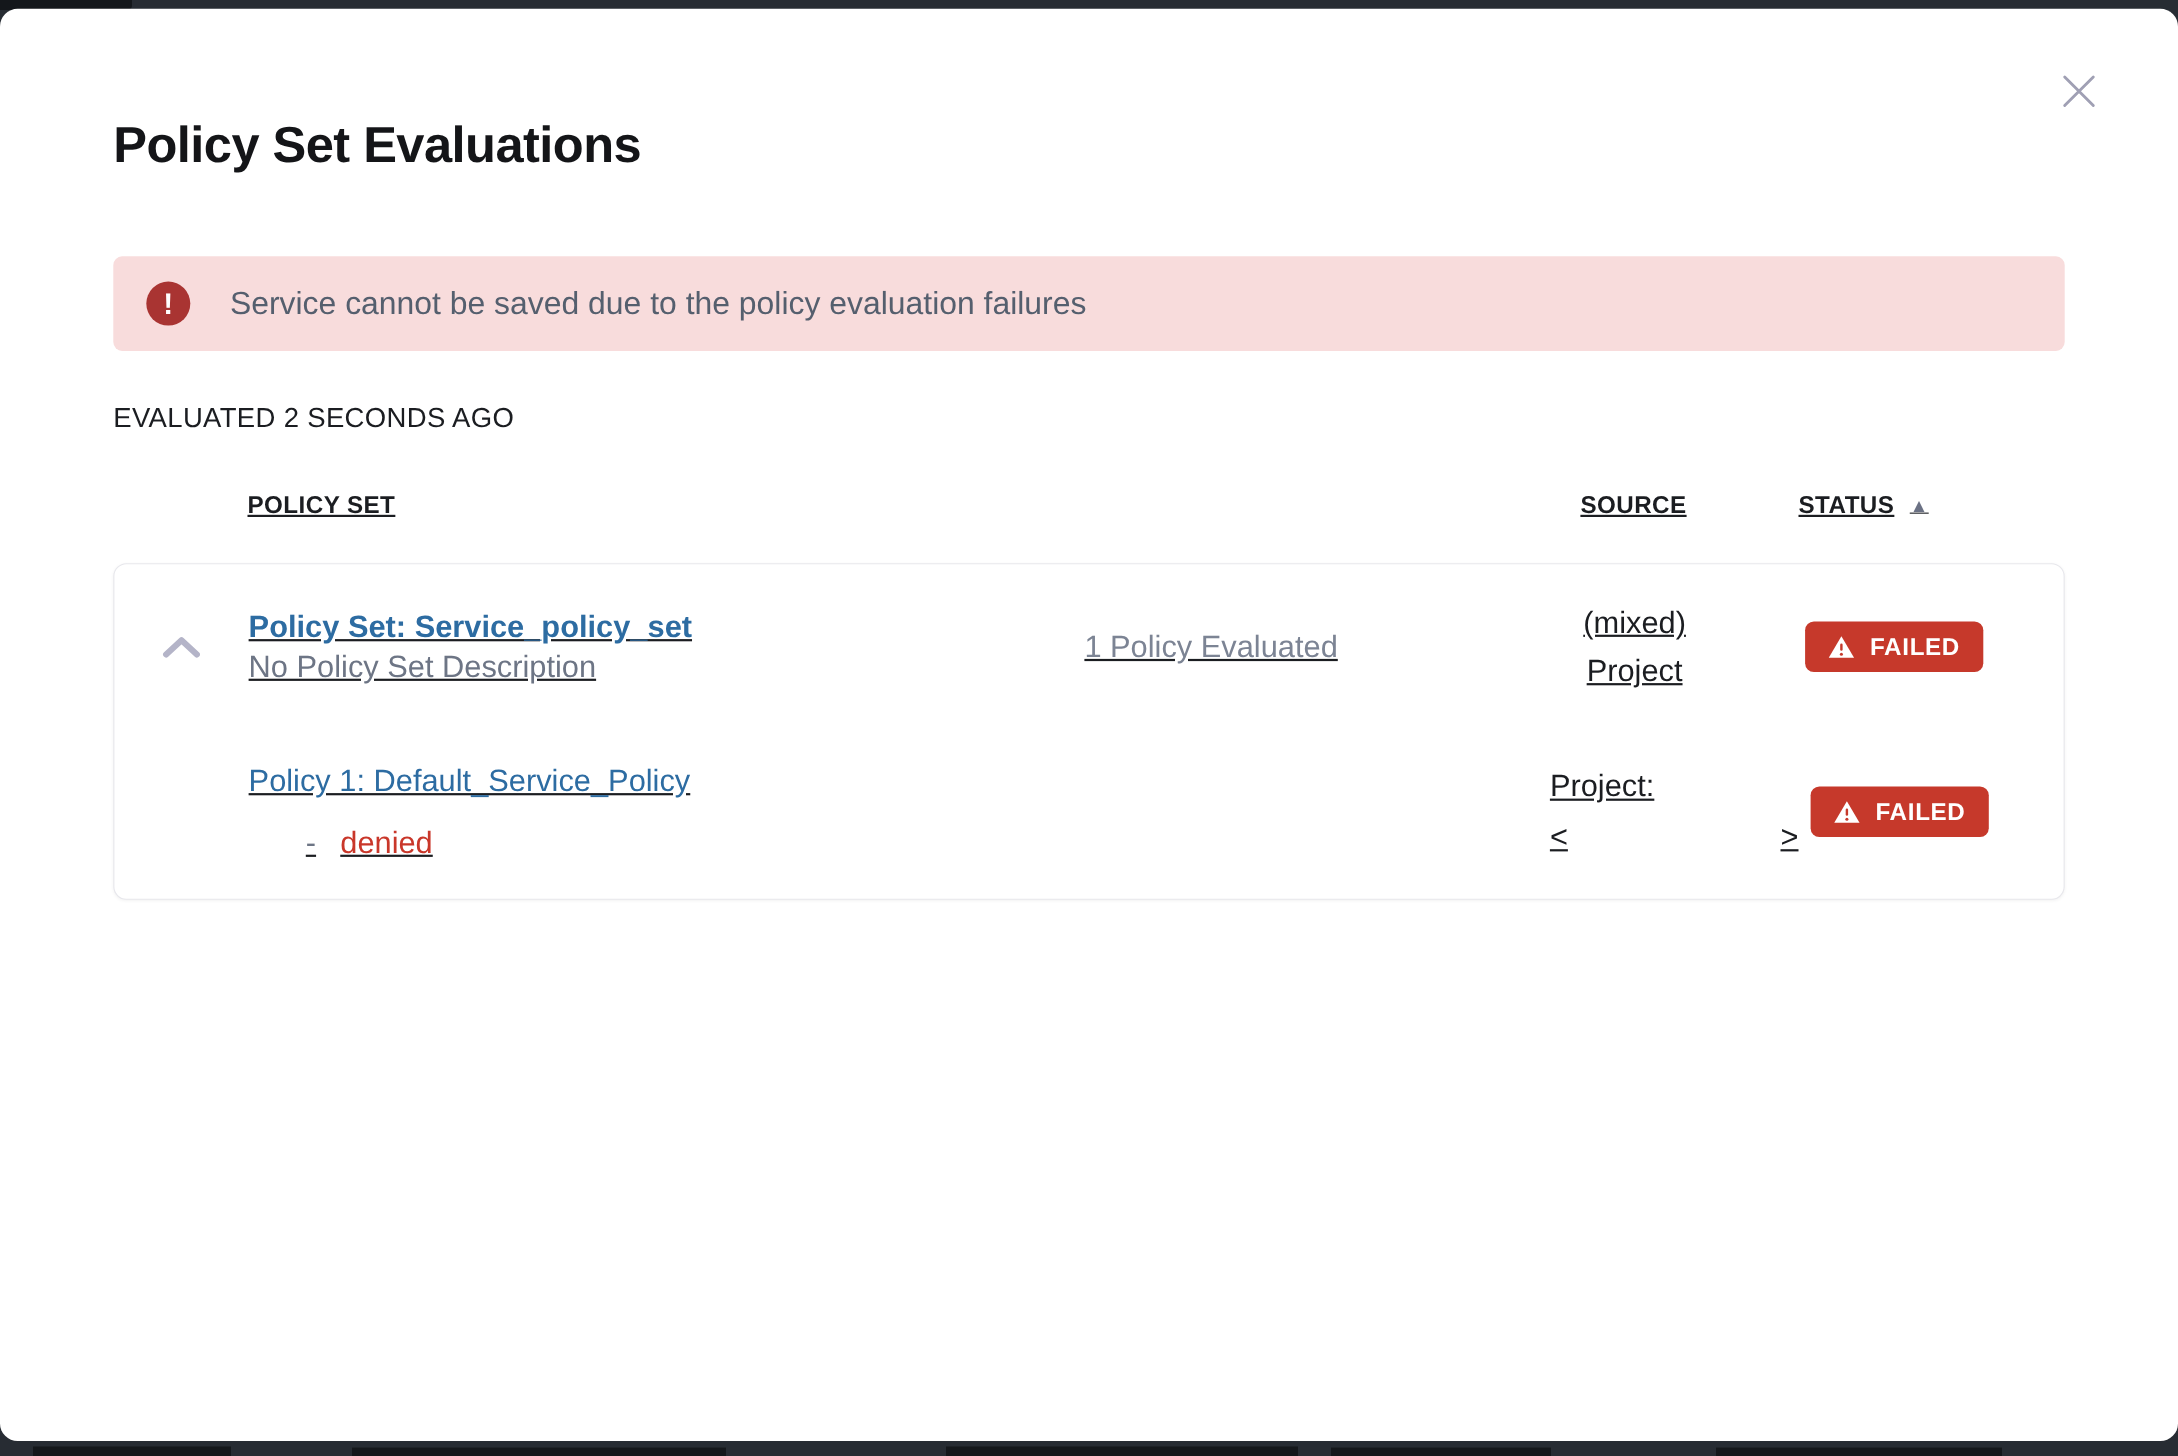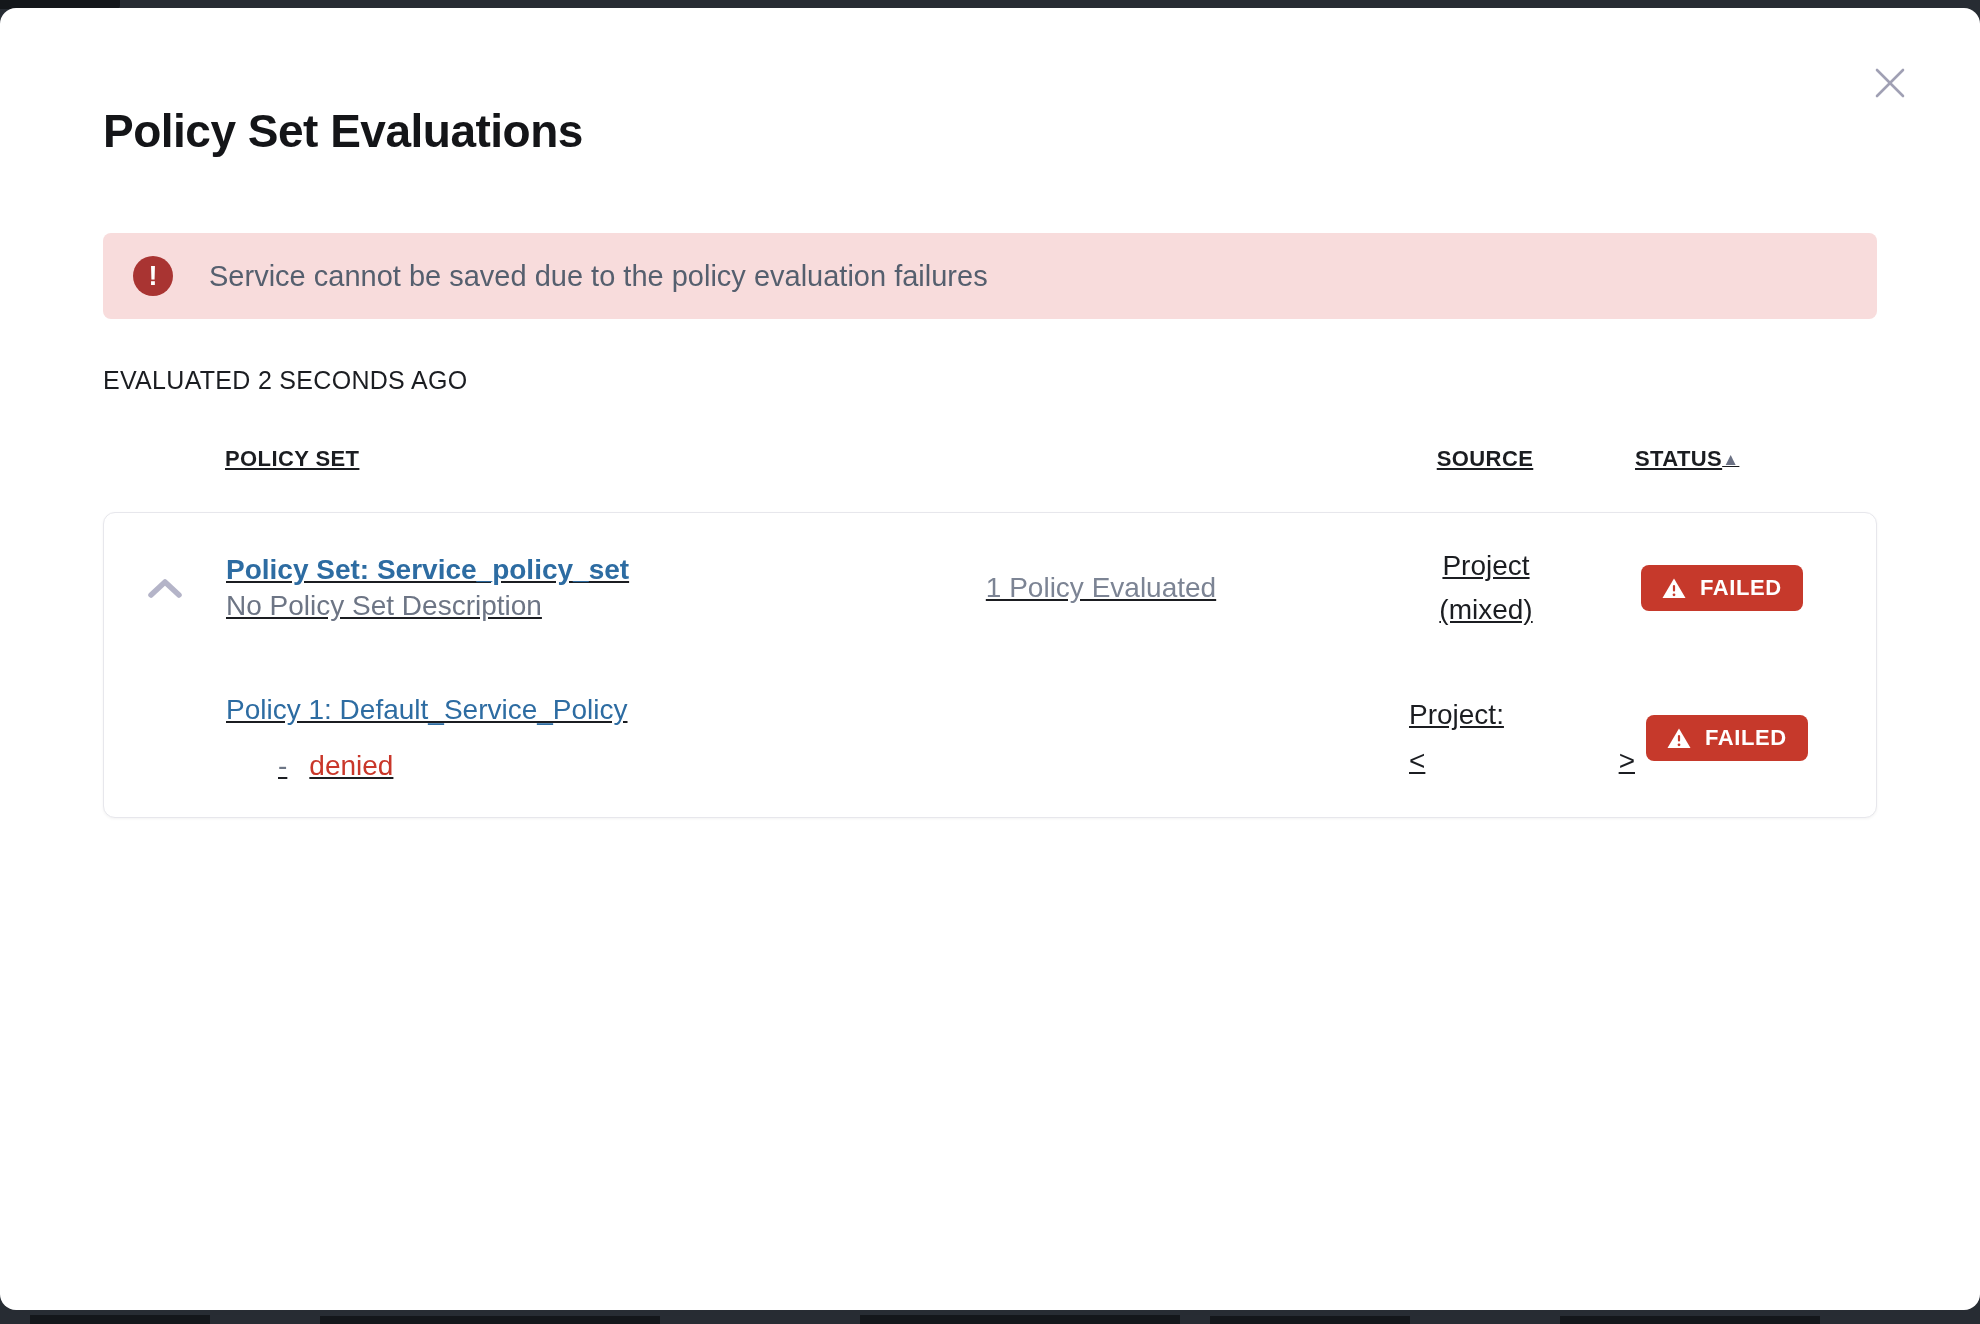--- a/index.html
+++ b/index.html
@@ -63,21 +63,21 @@
     display: grid;
     grid-template-columns: 122px 640px 470px 300px 1fr;
     align-items: center;
   }
 
   .table-header {
     position: absolute; left: 103px; top: 438px; width: 1774px;
     font-size: 22px; font-weight: 700; letter-spacing: 0.4px; color: #1b1d21; text-decoration: underline;
   }
   .th-source { text-align: center; }
-  .th-status { display: flex; align-items: center; }
+  .th-status { display: flex; align-items: center; gap: 14px; }
   .sort-arrow { font-size: 17px; color: #6b7184; line-height: 1; }
 
   .card {
     position: absolute; left: 103px; top: 504px;
     width: 1774px; height: 306px;
     background: #ffffff;
     border: 1px solid #e7e7ec; border-radius: 12px;
     box-sizing: border-box;
     box-shadow: 0 1px 3px rgba(20,22,26,0.05);
     text-decoration: underline;
@@ -164,22 +164,22 @@
         <svg width="40" height="24" viewBox="0 0 40 24">
           <polyline points="6,19 20,6 34,19" fill="none" stroke="#b4b4c8" stroke-width="5.5" stroke-linecap="round" stroke-linejoin="round"></polyline>
         </svg>
       </div>
       <div>
         <div class="ps-title">Policy Set: Service_policy_set</div>
         <div class="ps-desc">No Policy Set Description</div>
       </div>
       <div class="eval-count">1 Policy Evaluated</div>
       <div class="source-mixed">
+        <div>(mixed)</div>
         <div>Project</div>
-        <div>(mixed)</div>
       </div>
       <div>
         <span class="badge badge-1">
           <svg width="24" height="21" viewBox="0 0 24 21">
             <polygon points="12,0.5 23.5,20 0.5,20" fill="#ffffff"></polygon>
             <rect x="10.9" y="7" width="2.2" height="6.6" rx="1.1" fill="#c6392b"></rect>
             <circle cx="12" cy="16.8" r="1.4" fill="#c6392b"></circle>
           </svg>
           <span>FAILED</span>
         </span>

